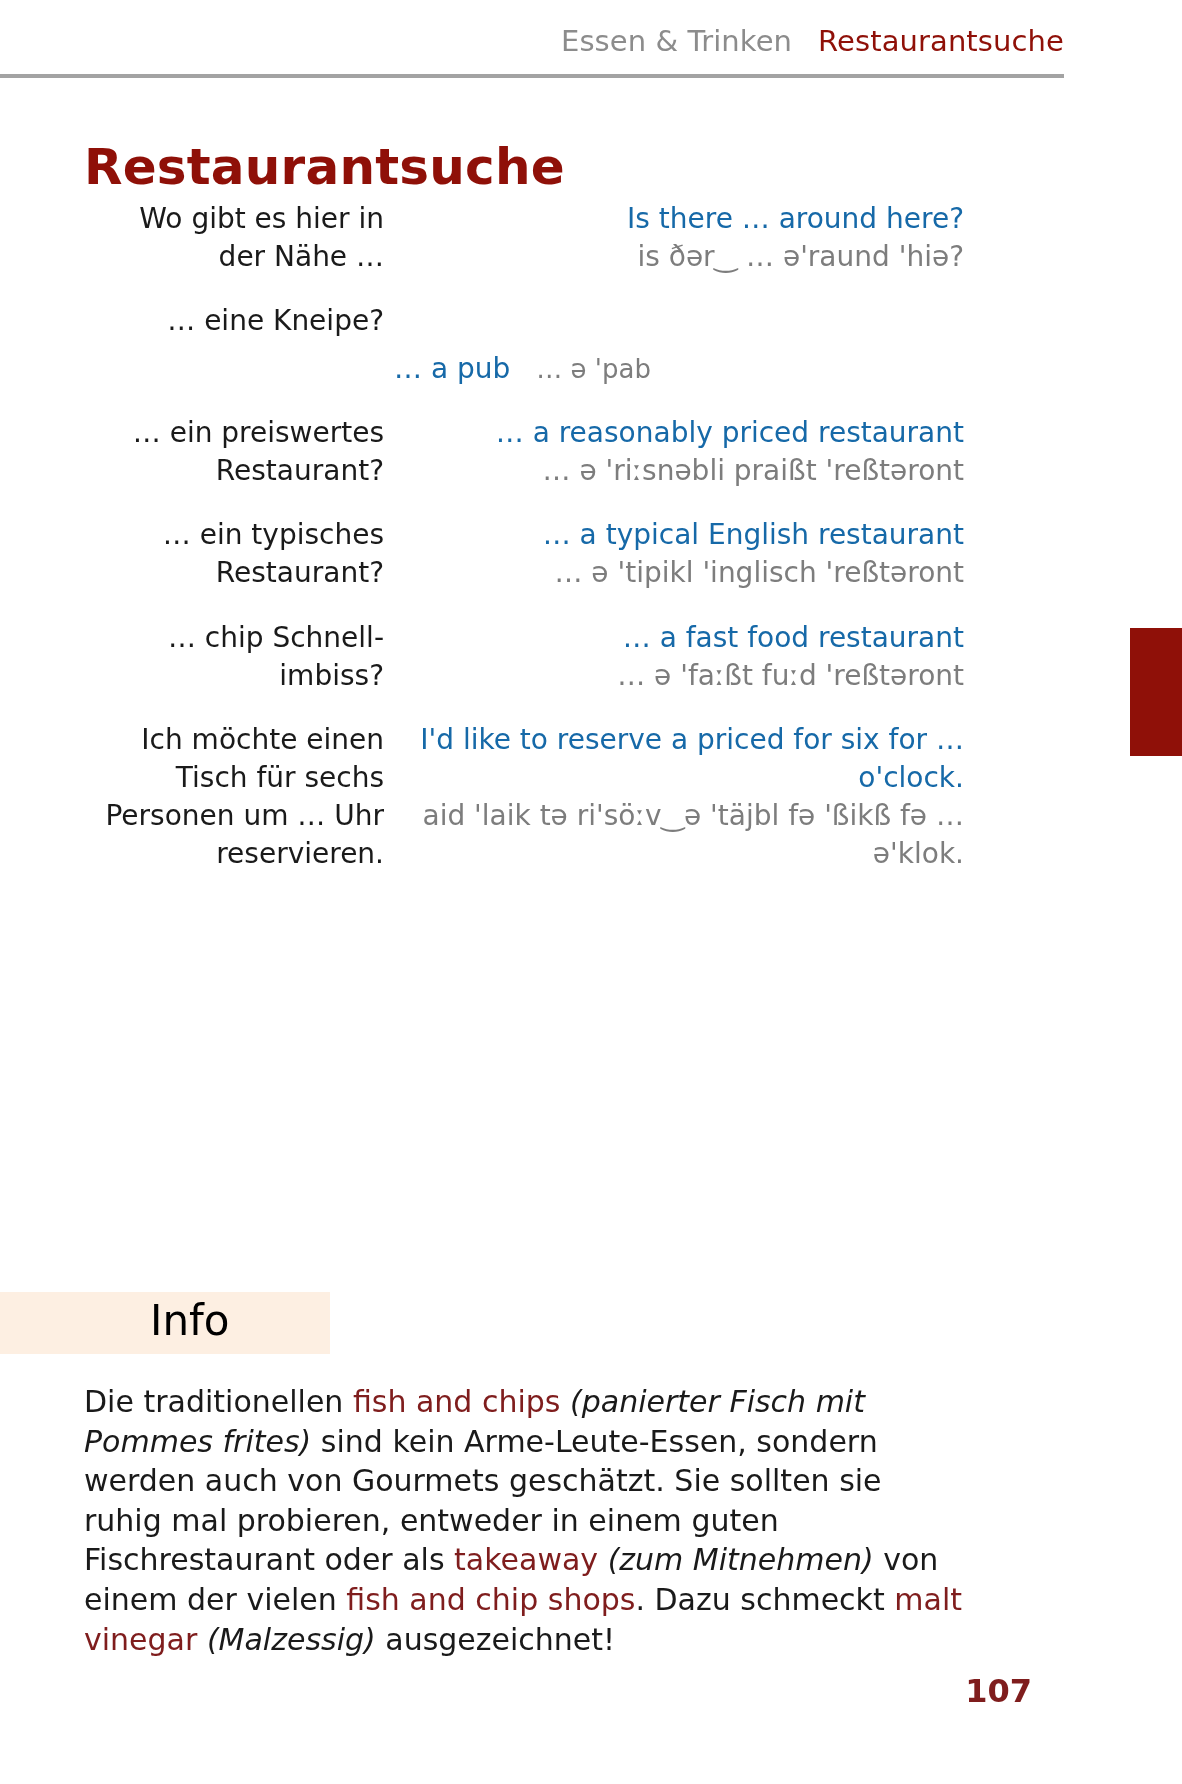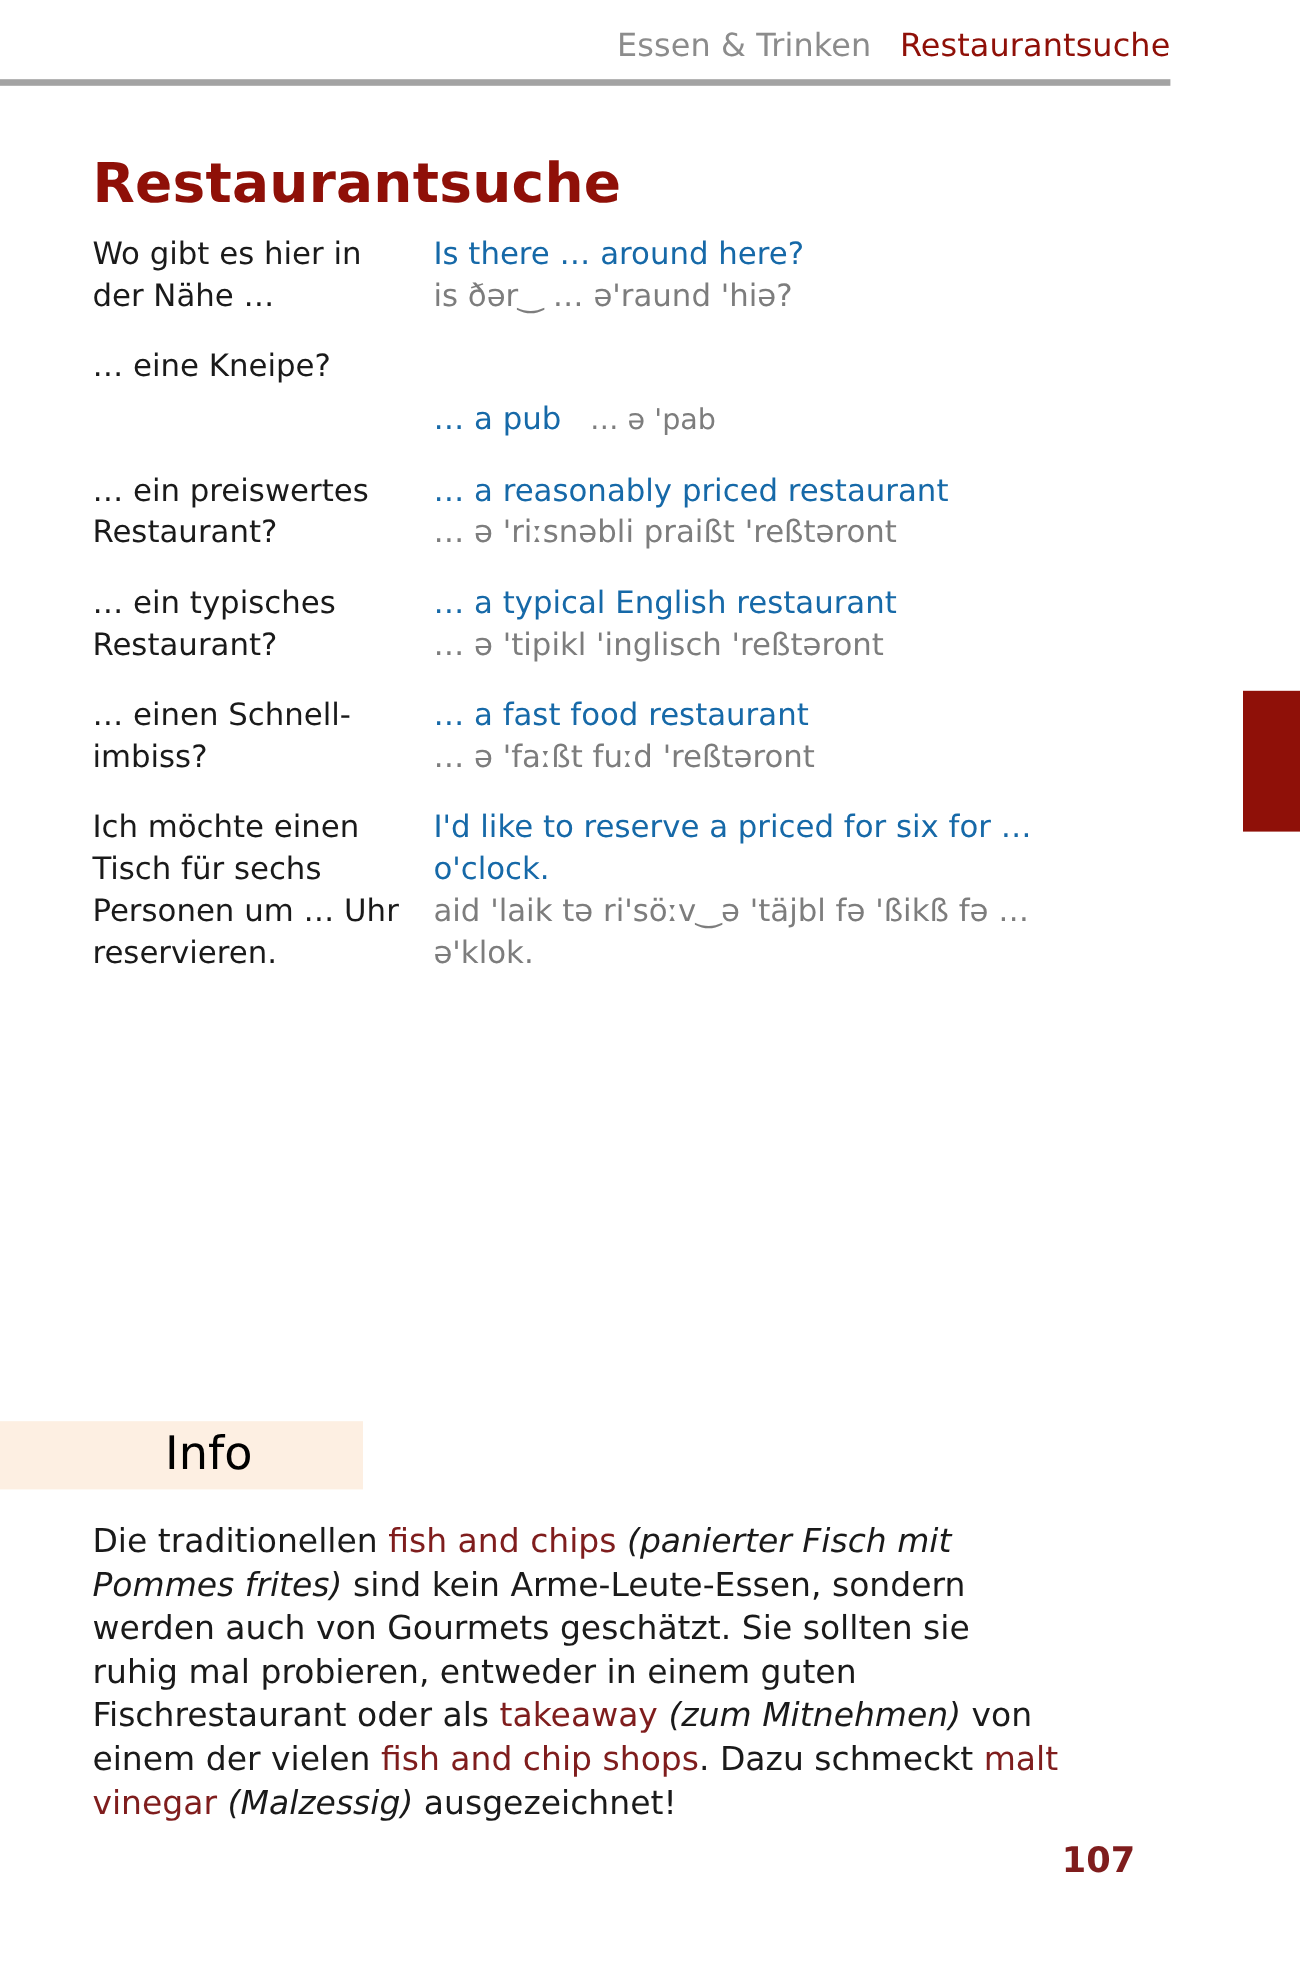--- a/index.html
+++ b/index.html
@@ -14,38 +14,38 @@
 
   
   .runhead{
     position:absolute;
     left:0;top:0;width:1064px;
     height:78px;
     box-sizing:border-box;
     display:flex;align-items:flex-start;justify-content:flex-end;
     gap:26px;
     padding-right:0px;padding-top:24px;
-    border-bottom:6px solid #a3a3a3;
+    border-bottom:4px solid #a3a3a3;
   }
   .runhead-chapter{
     font-size:29px;color:#8c8c8c;letter-spacing:.1px;
   }
   .runhead-section{
     font-size:29px;color:#8f1008;letter-spacing:.1px;
   }
 
   
   .page-title{
     position:absolute;left:84px;top:104px;
     font-size:50px;color:#8f1008;letter-spacing:.2px;
   }
 
   
   .phrases{
-    position:absolute;left:84px;top:212px;width:880px;
+    position:absolute;left:84px;top:200px;width:880px;text-align:right;
   }
   .row{
     display:flex;
     align-items:flex-start;
     margin-bottom:26px;
   }
   .row .de{
     width:310px;flex:0 0 310px;
     font-size:28px;line-height:1.36;
     color:#1a1a1a;
@@ -125,21 +125,21 @@
       </div>
     </div>
     <div class="row">
       <div class="de">… ein typisches Restaurant?</div>
       <div class="en">
         <div><span class="en-line">… a typical English restaurant</span></div>
         <div><span class="ph-line">… ə 'tipikl 'inglisch 'reßtəront</span></div>
       </div>
     </div>
     <div class="row">
-      <div class="de">… einen Schnell-imbiss?</div>
+      <div class="de">… chip Schnell-imbiss?</div>
       <div class="en">
         <div><span class="en-line">… a fast food restaurant</span></div>
         <div><span class="ph-line">… ə 'faːßt fuːd 'reßtəront</span></div>
       </div>
     </div>
     <div class="row">
       <div class="de">Ich möchte einen Tisch für sechs Personen um … Uhr reservieren.</div>
       <div class="en">
         <div><span class="en-line">I'd like to reserve a priced for six for … o'clock.</span></div>
         <div><span class="ph-line">aid 'laik tə ri'söːv‿ə 'täjbl fə 'ßikß fə … ə'klok.</span></div>

